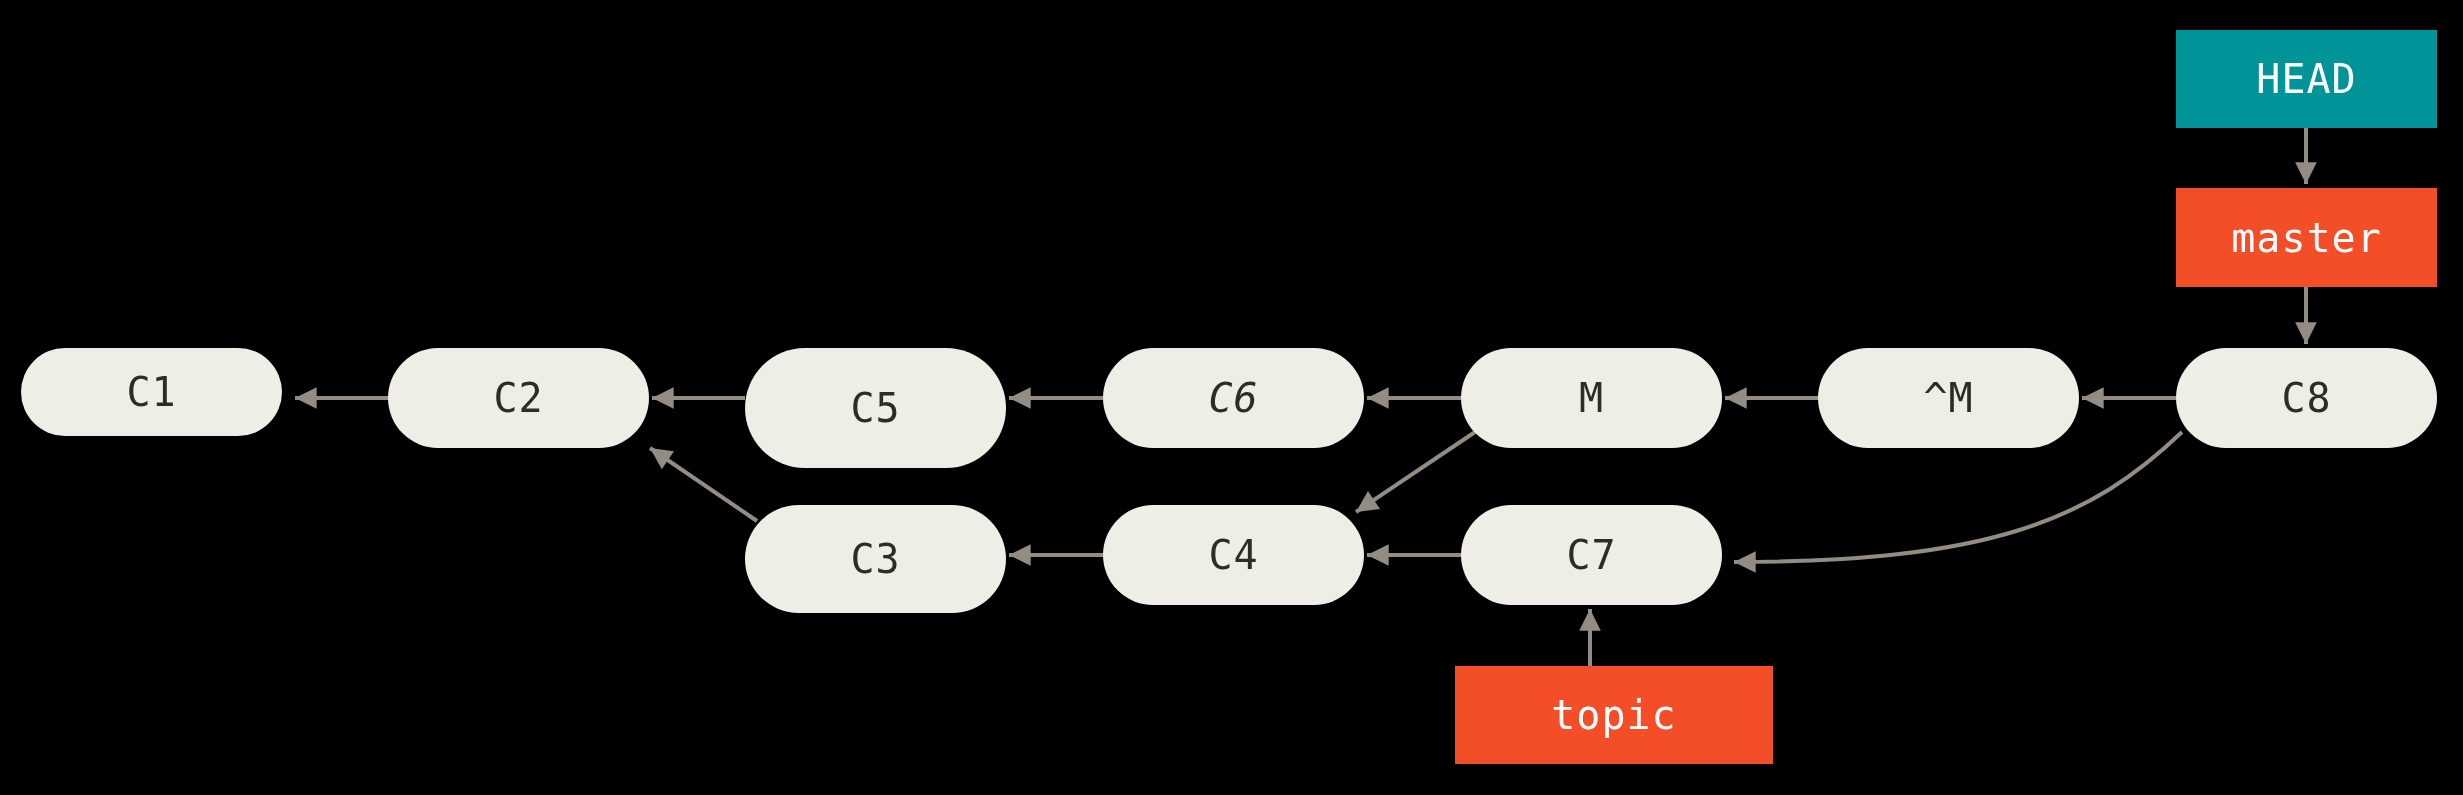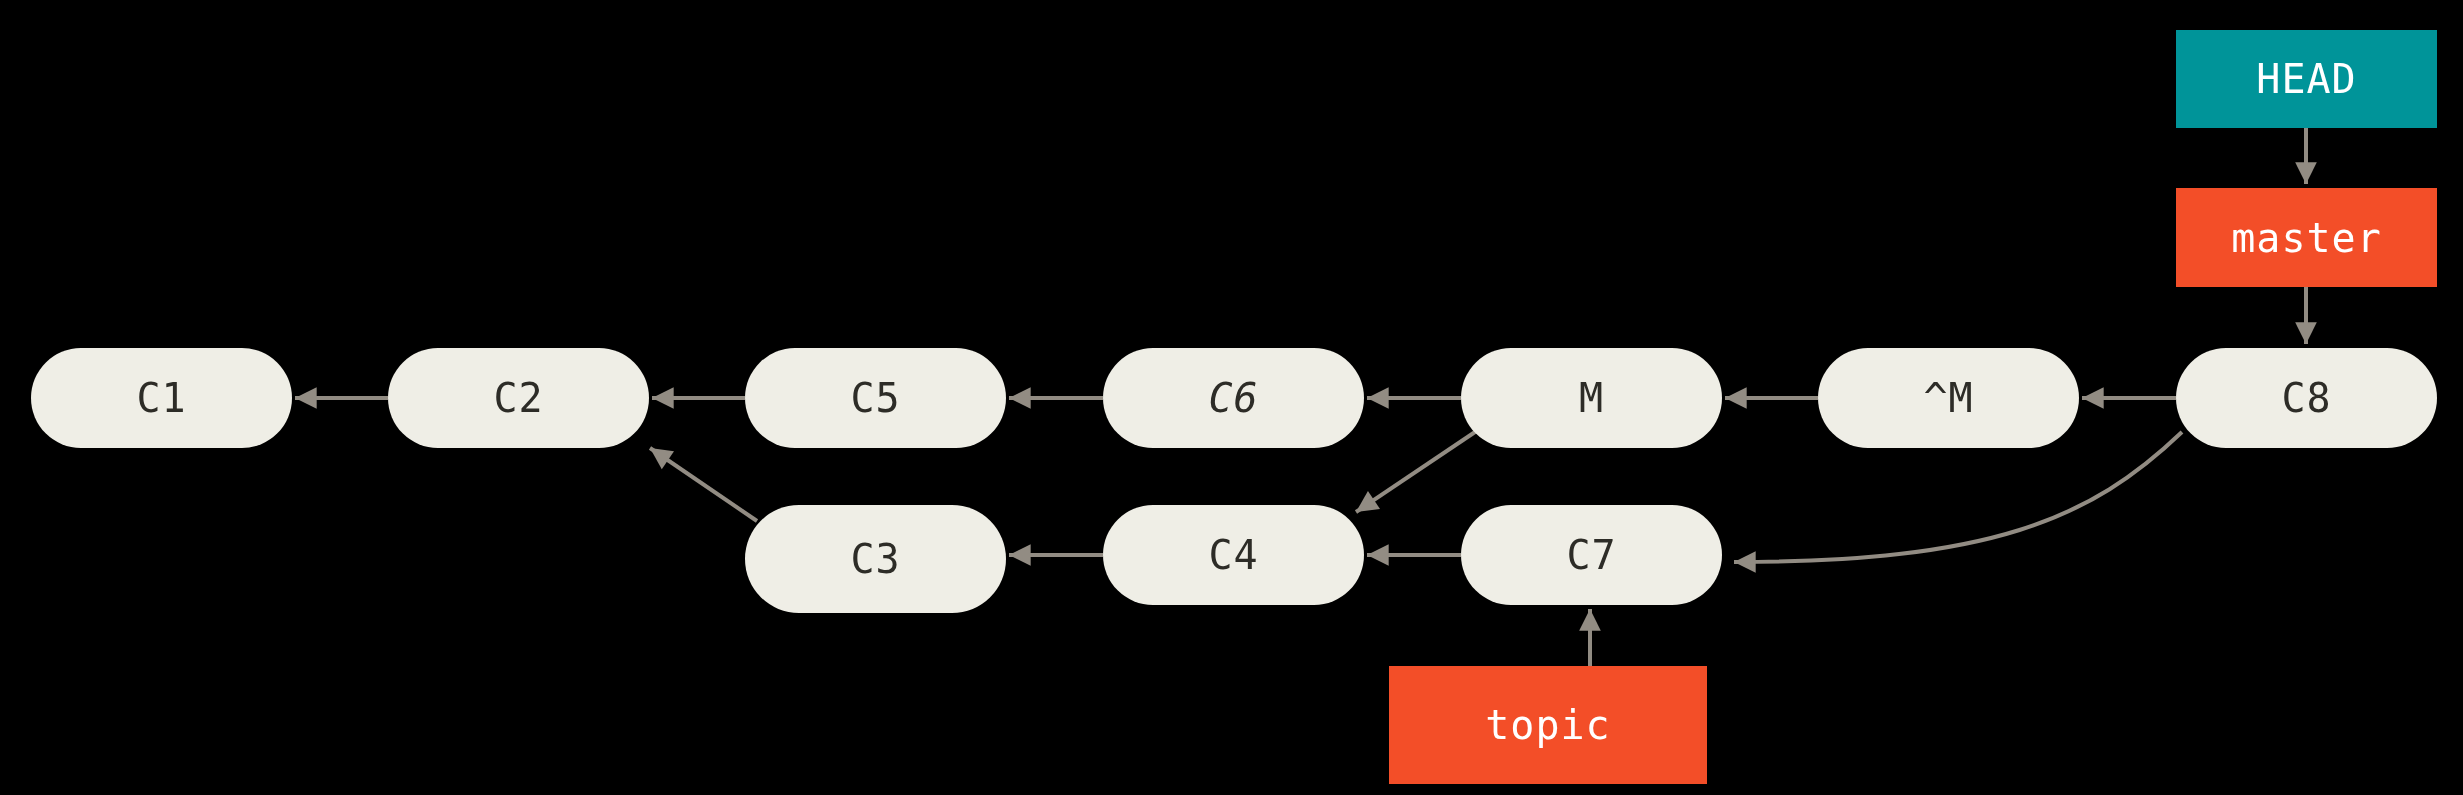--- a/index.html
+++ b/index.html
@@ -47,27 +47,27 @@
         <path d="M 1461 555 L 1367 555" class="edge" marker-end="url(#arrow)"></path>
         <path d="M 1478 430 L 1356 512" class="edge" marker-end="url(#arrow)"></path>
         <path d="M 757 521 L 650 448" class="edge" marker-end="url(#arrow)"></path>
         <path d="M 2182 432 C 2090 520 1990 562 1734 562" class="edge" marker-end="url(#arrow)"></path>
         <path d="M 2306 128 L 2306 184" class="edge" marker-end="url(#arrow)"></path>
         <path d="M 2306 287 L 2306 344" class="edge" marker-end="url(#arrow)"></path>
         <path d="M 1590 666 L 1590 609" class="edge" marker-end="url(#arrow)"></path>
       </g>
   </svg>
   <div id="node-layer">
-      <div class="node" style="left: 31px; top: 348px; width: 261px; height: 100px;">
+      <div class="node" style="left: 21px; top: 348px; width: 261px; height: 88px;">
         <span>C1</span>
       </div>
       <div class="node" style="left: 388px; top: 348px; width: 261px; height: 100px;">
         <span>C2</span>
       </div>
-      <div class="node" style="left: 745px; top: 348px; width: 261px; height: 100px;">
+      <div class="node" style="left: 745px; top: 348px; width: 261px; height: 120px;">
         <span>C5</span>
       </div>
       <div class="node" style="left: 1103px; top: 348px; width: 261px; height: 100px; font-style: italic;">
         <span>C6</span>
       </div>
       <div class="node" style="left: 1461px; top: 348px; width: 261px; height: 100px;">
         <span>M</span>
       </div>
       <div class="node" style="left: 1818px; top: 348px; width: 261px; height: 100px;">
         <span>^M</span>
@@ -83,17 +83,17 @@
       </div>
       <div class="node" style="left: 1461px; top: 505px; width: 261px; height: 100px;">
         <span>C7</span>
       </div>
       <div class="ref head" style="left: 2176px; top: 30px; width: 261px; height: 98px;">
         <span>HEAD</span>
       </div>
       <div class="ref branch" style="left: 2176px; top: 188px; width: 261px; height: 99px;">
         <span>master</span>
       </div>
-      <div class="ref branch" style="left: 1389px; top: 666px; width: 318px; height: 118px;">
+      <div class="ref branch" style="left: 1455px; top: 666px; width: 318px; height: 98px;">
         <span>topic</span>
       </div>
     </div>
 </div>
 
 </body></html>

